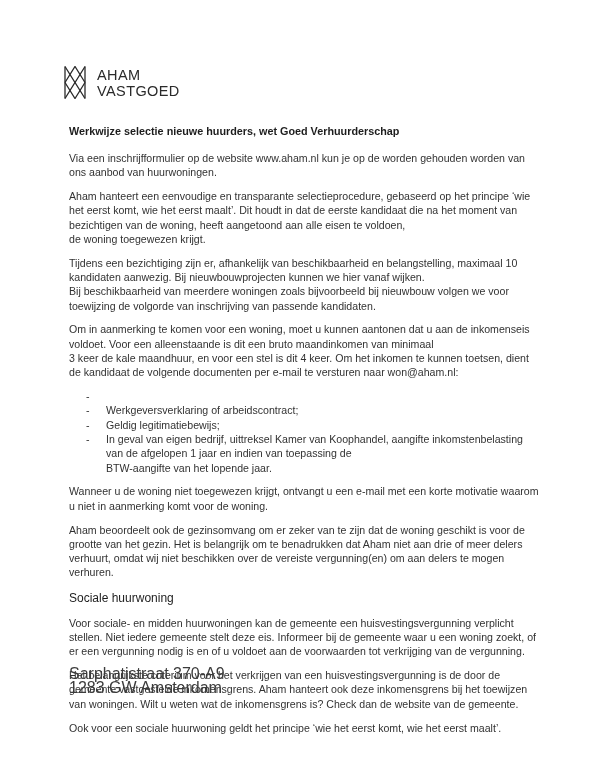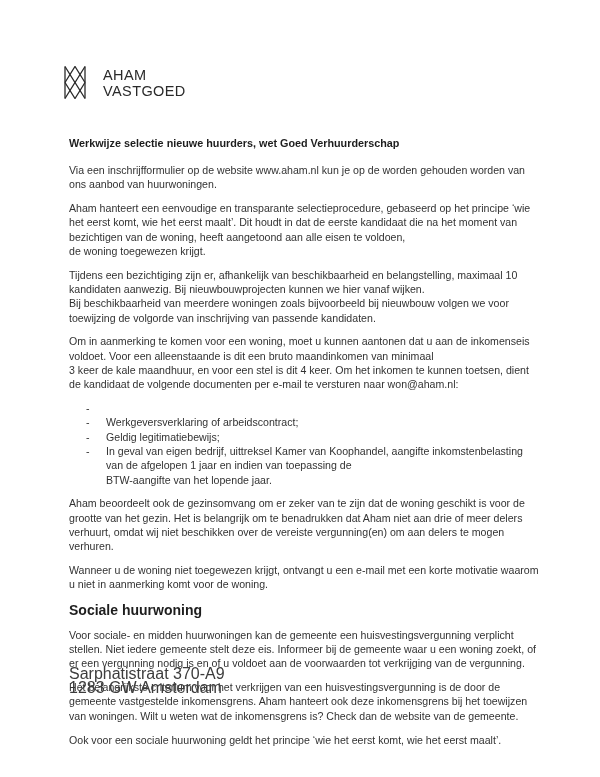--- a/index.html
+++ b/index.html
@@ -20,21 +20,21 @@
     overflow: hidden;
   }
 
   
   .logo {
     position: absolute;
     left: 64px;
     top: 66px;
     display: flex;
     align-items: center;
-    gap: 17px;
+    gap: 11px;
   }
   .logo-mark { display: inline-block; width: 22px; height: 33px; }
   .logo-mark svg { display: block; width: 22px; height: 33px; }
   .logo-text {
     display: flex;
     flex-direction: column;
     font-size: 14.5px;
     line-height: 16px;
     letter-spacing: 0.4px;
     color: #2a2a2a;
@@ -48,42 +48,42 @@
     top: 120px;
     width: 470px;
     font-size: 10.6px;
     line-height: 14.3px;
     color: #323232;
   }
   .doc-title {
     font-size: 10.8px;
     font-weight: 700;
     color: #1d1d1d;
-    margin: 16px 0 13px 0;
+    margin: 4px 0 13px 0;
     line-height: 14px;
   }
   .para {
     margin: 0 0 9.5px 0;
     white-space: pre-line;
   }
   .doc-list {
     list-style: none;
     margin: 0 0 9.5px 0;
     padding: 0;
   }
   .list-item { display: flex; }
   .dash {
     flex: none;
     width: 20px;
     margin-left: 17px;
   }
   .li-text { white-space: pre-line; }
   .subheading {
-    font-size: 14px;
-    font-weight: 700;
+    font-size: 12px;
+    font-weight: 400;
     color: #1d1d1d;
     margin: 11px 0 11px 0;
     line-height: 14px;
   }
 
   
   .footer {
     position: absolute;
     left: 69px;
     top: 667px;
@@ -144,22 +144,22 @@
         <span class="dash">-</span>
         <span class="li-text">Geldig legitimatiebewijs;</span>
       </li>
       <li class="list-item">
         <span class="dash">-</span>
         <span class="li-text">In geval van eigen bedrijf, uittreksel Kamer van Koophandel, aangifte inkomstenbelasting van de afgelopen 1 jaar en indien van toepassing de
 BTW-aangifte van het lopende jaar.</span>
       </li>
     </ul>
 
+    <p class="para">Wanneer u de woning niet toegewezen krijgt, ontvangt u een e-mail met een korte motivatie waarom u niet in aanmerking komt voor de woning.</p>
     <p class="para">Aham beoordeelt ook de gezinsomvang om er zeker van te zijn dat de woning geschikt is voor de grootte van het gezin. Het is belangrijk om te benadrukken dat Aham niet aan drie of meer delers verhuurt, omdat wij niet beschikken over de vereiste vergunning(en) om aan delers te mogen verhuren.</p>
-    <p class="para">Wanneer u de woning niet toegewezen krijgt, ontvangt u een e-mail met een korte motivatie waarom u niet in aanmerking komt voor de woning.</p>
 
     <h2 class="subheading">Sociale huurwoning</h2>
 
     <p class="para">Voor sociale- en midden huurwoningen kan de gemeente een huisvestingsvergunning verplicht stellen. Niet iedere gemeente stelt deze eis. Informeer bij de gemeente waar u een woning zoekt, of er een vergunning nodig is en of u voldoet aan de voorwaarden tot verkrijging van de vergunning.</p>
     <p class="para">Het belangrijkste criterium voor het verkrijgen van een huisvestingsvergunning is de door de gemeente vastgestelde inkomensgrens. Aham hanteert ook deze inkomensgrens bij het toewijzen van woningen. Wilt u weten wat de inkomensgrens is? Check dan de website van de gemeente.</p>
     <p class="para">Ook voor een sociale huurwoning geldt het principe ‘wie het eerst komt, wie het eerst maalt’.</p>
   </main>
 
   <footer class="footer">
     <div class="footer-left">

